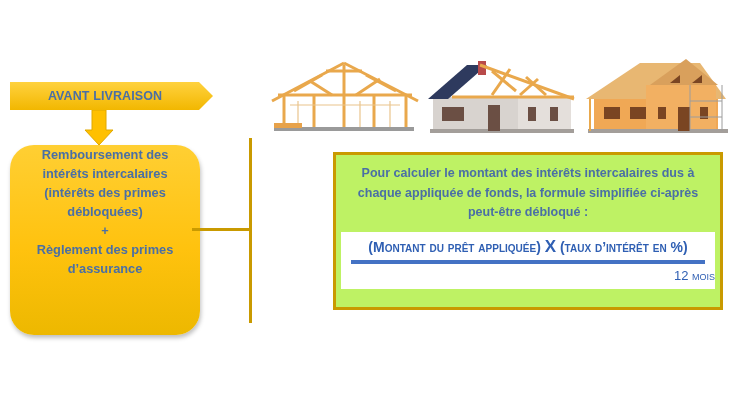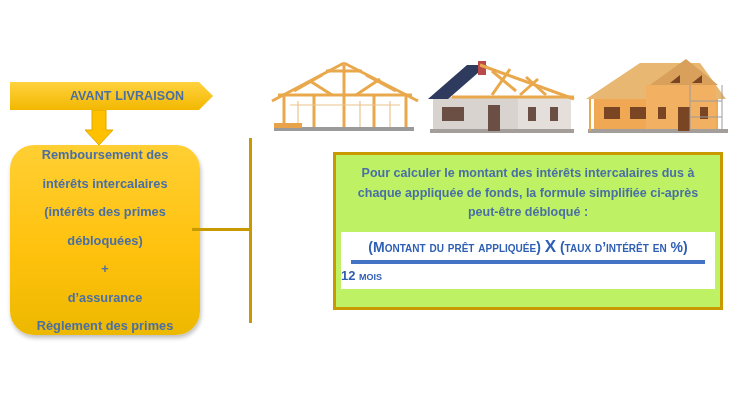--- a/index.html
+++ b/index.html
@@ -2,41 +2,41 @@
 <html><head>
 <meta charset="utf-8">
 <style>
   html, body { margin:0; padding:0; }
   body { width:730px; height:410px; background:#ffffff; position:relative; overflow:hidden;
          font-family:"Liberation Sans", "DejaVu Sans", sans-serif; }
   .abs { position:absolute; }
   .banner { left:10px; top:82px; width:203px; height:28px; }
   .banner svg { position:absolute; left:0; top:0; }
   .banner-label { position:absolute; left:0; top:0; width:190px; height:28px; line-height:28px;
-                  text-align:center; color:#4A6FA5; font-weight:bold; font-size:12.5px; letter-spacing:0.1px;margin-left:22px; }
+                  text-align:center; color:#4A6FA5; font-weight:bold; font-size:12.5px; letter-spacing:0.1px; }
   .down-arrow { left:84px; top:110px; width:30px; height:36px; }
   .main-box { left:10px; top:145px; width:190px; height:190px; border-radius:24px;
               background:linear-gradient(180deg,#FFCF33 0%,#FFC20E 55%,#EDB800 100%);
               box-shadow:1px 3px 4px rgba(0,0,0,0.25);
-              display:flex; flex-direction:column; align-items:center; justify-content:space-between;
+              display:flex; flex-direction:column; align-items:center; justify-content:flex-start;
               color:#4A6FA5; font-weight:bold; font-size:12.8px; line-height:19px; text-align:center; }
   .main-box .line { display:block; white-space:nowrap; }
   .conn-h { left:192px; top:228px; width:58px; height:3px; background:#C99A00; }
   .conn-v { left:249px; top:138px; width:3px; height:185px; background:#C99A00; }
   .formula-box { left:333px; top:152px; width:384px; height:152px; background:#bef264;
                  border:3px solid #C99A00; }
   .formula-text { position:absolute; left:0; top:9px; width:384px; text-align:center;
                   color:#4A6FA5; font-weight:bold; font-size:12.5px; line-height:19.5px; }
   .formula-inner { position:absolute; left:5px; top:77px; width:374px; height:57px; background:#ffffff; }
   .numerator { position:absolute; left:0; top:5px; width:374px; text-align:center; color:#2F5FB3;
                font-weight:bold; font-size:14px; white-space:nowrap; font-variant:small-caps; }
   .numerator .x { font-size:17px; }
   .frac-bar { position:absolute; left:10px; top:28px; width:354px; height:4px; background:#4472C4; }
-  .denominator { position:absolute; left:0; top:36px; width:374px; text-align:left; color:#2F5FB3;
-                 font-weight:bold; font-size:13px; font-variant:small-caps; }
+  .denominator { position:absolute; left:0; top:36px; width:374px; text-align:right; color:#2F5FB3;
+                 font-weight:normal; font-size:13px; font-variant:small-caps; }
   .houses { left:270px; top:55px; width:460px; height:82px; }
 </style>
 </head>
 <body>
 
 <div class="abs banner">
   <svg width="203" height="28" viewBox="0 0 203 28">
     <defs>
       <linearGradient id="bg1" x1="0" y1="0" x2="0" y2="1">
         <stop offset="0" stop-color="#FFD23F"></stop>
@@ -53,22 +53,22 @@
     <polygon points="8,0 22,0 22,20 29,20 15,35 1,20 8,20" fill="#FFC000" stroke="#E0A800" stroke-width="1"></polygon>
   </svg>
 </div>
 
 <div class="abs main-box">
   <span class="line">Remboursement des</span>
   <span class="line">intérêts intercalaires</span>
   <span class="line">(intérêts des primes</span>
   <span class="line">débloquées)</span>
   <span class="line">+</span>
+  <span class="line">Règlement des primes</span>
   <span class="line">d’assurance</span>
-  <span class="line">Règlement des primes</span>
 </div>
 
 <div class="abs conn-h"></div>
 <div class="abs conn-v"></div>
 
 <div class="abs houses">
   <svg width="460" height="82" viewBox="0 0 460 82">
 
     <g>
       <rect x="4" y="72" width="140" height="4" fill="#9A9A9A"></rect>

